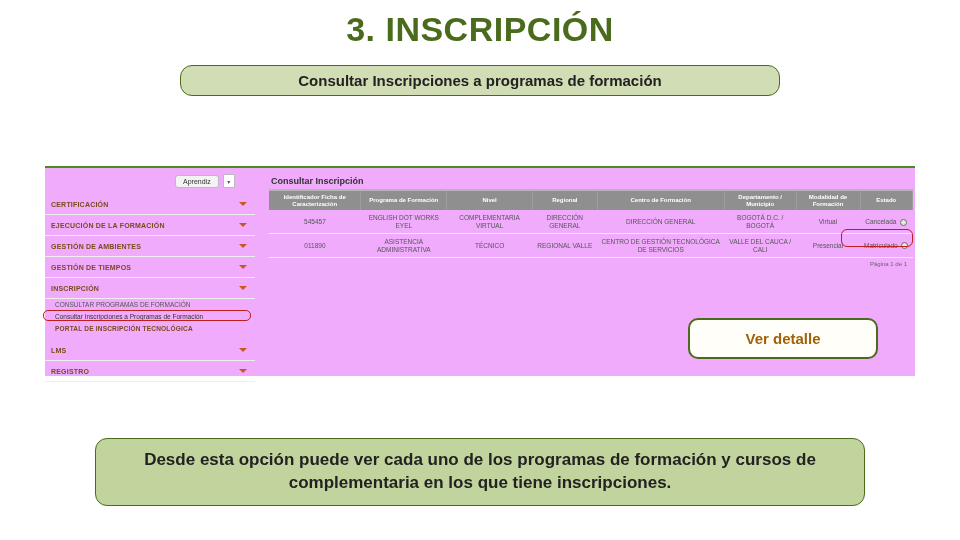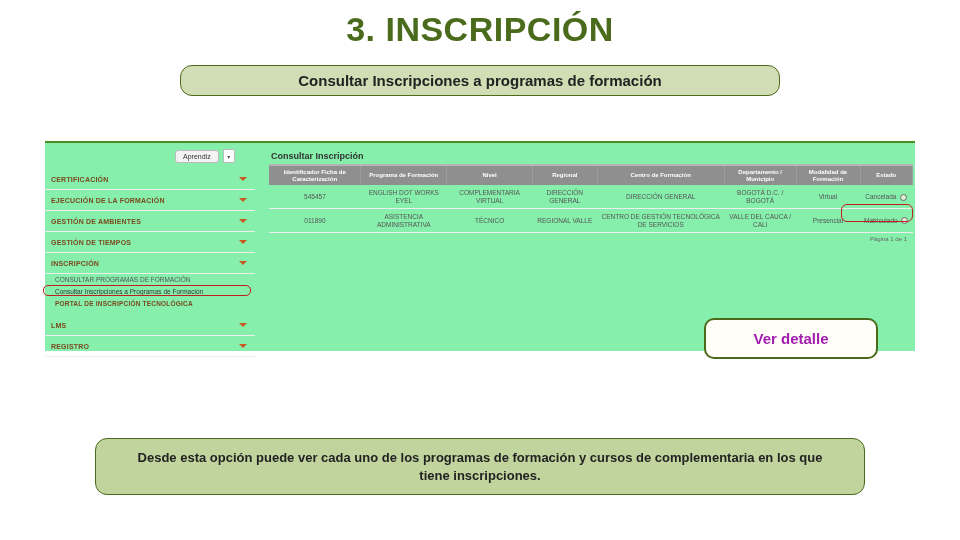--- a/index.html
+++ b/index.html
@@ -30,22 +30,22 @@
   }
   .pill-top {
     width: 600px;
     margin: 16px auto 0;
     background: #d1ddb4;
     color: #222;
   }
   .screenshot-wrap {
     width: 870px;
     height: 210px;
-    margin: 45px auto 0;
-    background: #86efac;
+    margin: 70px auto 0;
+    background: #f0abfc;
     position: relative;
     border-top: 2px solid #4b8b22;
   }
   
   .role-row {
     position: absolute;
     top: 6px;
     left: 130px;
     display: flex;
     align-items: center;
@@ -172,44 +172,44 @@
     text-align: right;
     font-size: 6px;
     color: #666;
     padding: 3px 6px 0 0;
   }
   
   .ver-detalle {
     position: absolute;
     top: 318px;
     right: 82px;
-    width: 174px;
+    width: 190px;
     padding: 10px 16px;
     border: 2px solid #4b6b1c;
     border-radius: 10px;
     background: #fffef9;
     font-weight: 700;
     text-align: center;
     font-size: 15px;
-    color: #a21caf;
+    color: #a16207;
   }
   
   .bottom-bar {
     position: absolute;
     top: 438px;
     left: 95px;
     width: 770px;
     background: #c2d49d;
     border: 1.5px solid #4b6b1c;
     border-radius: 12px;
     padding: 10px 30px;
     text-align: center;
     font-weight: 700;
     color: #222;
-    font-size: 13px;
+    font-size: 17px;
     line-height: 1.35;
   }
 </style>
 </head>
 <body>
 
 <h1 class="slide-title">3. INSCRIPCIÓN</h1>
 
 <div class="pill pill-top">Consultar Inscripciones a programas de formación</div>
 

